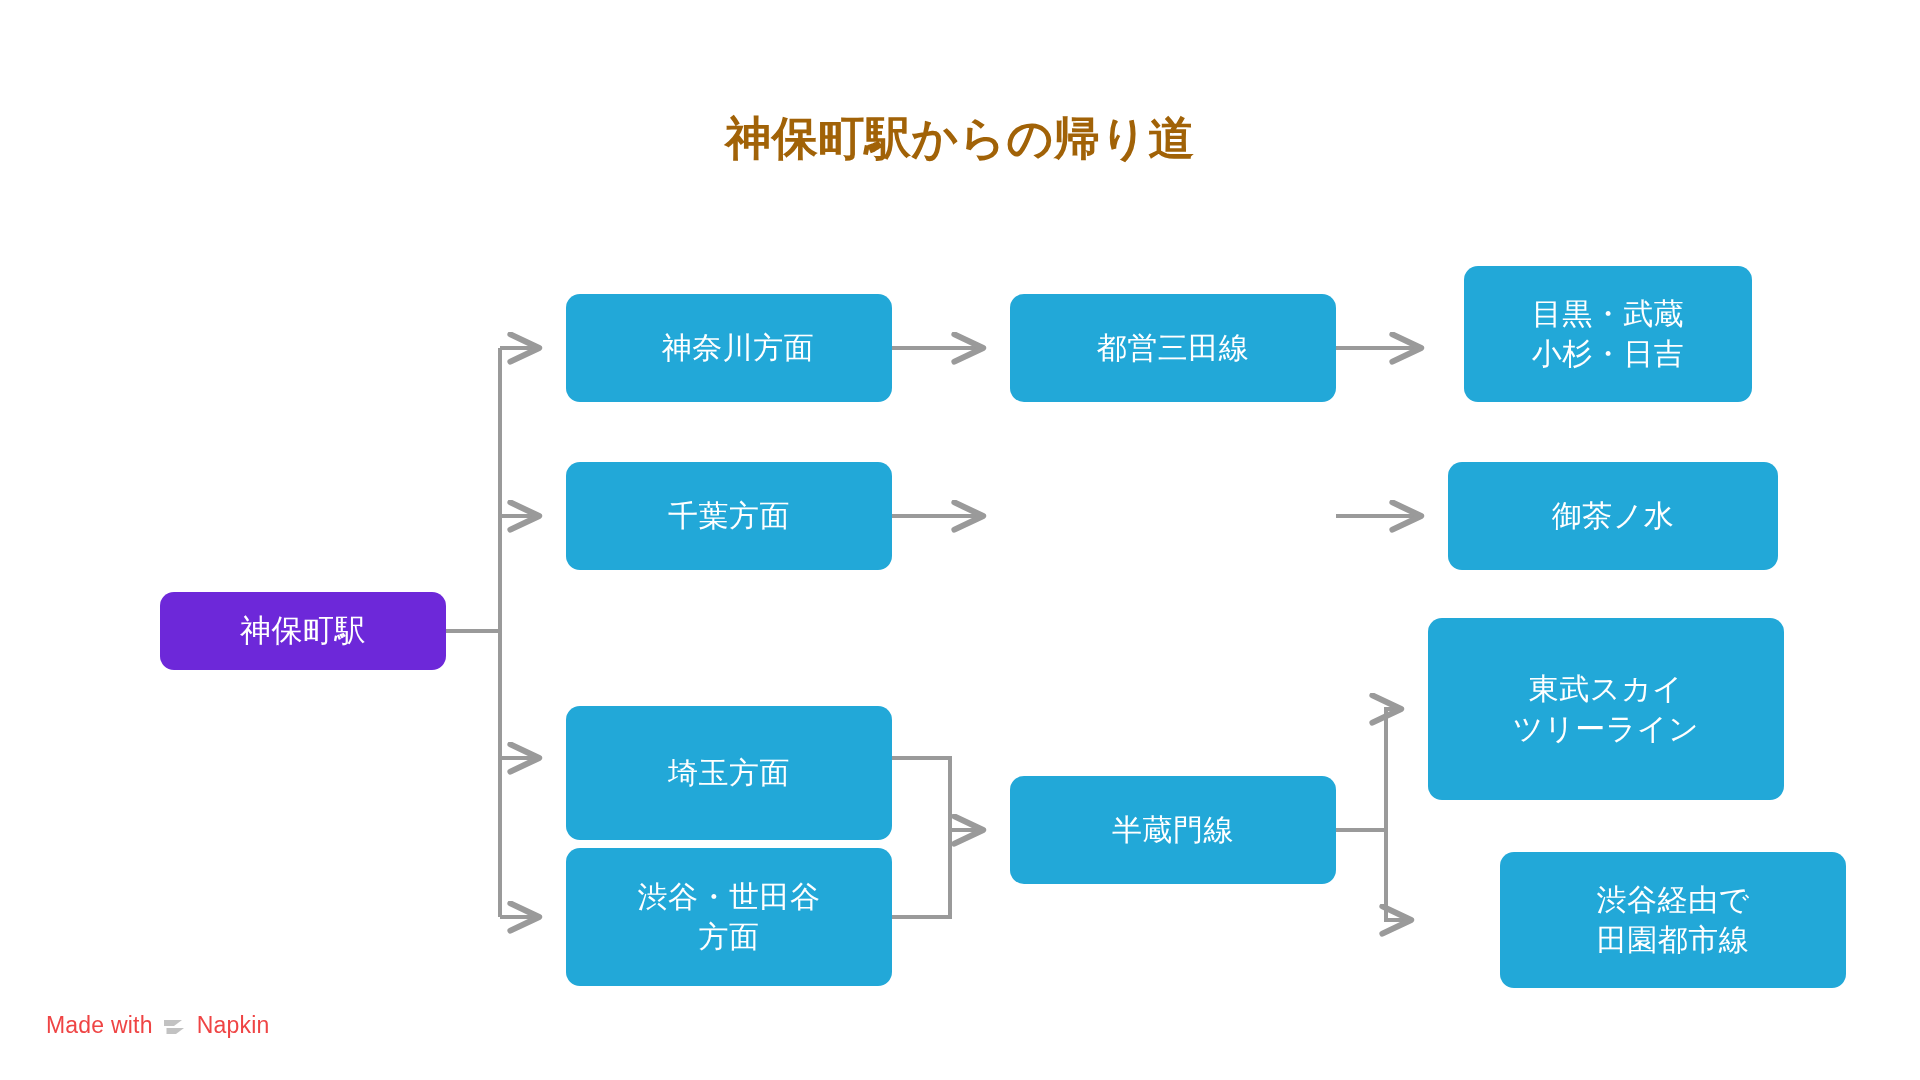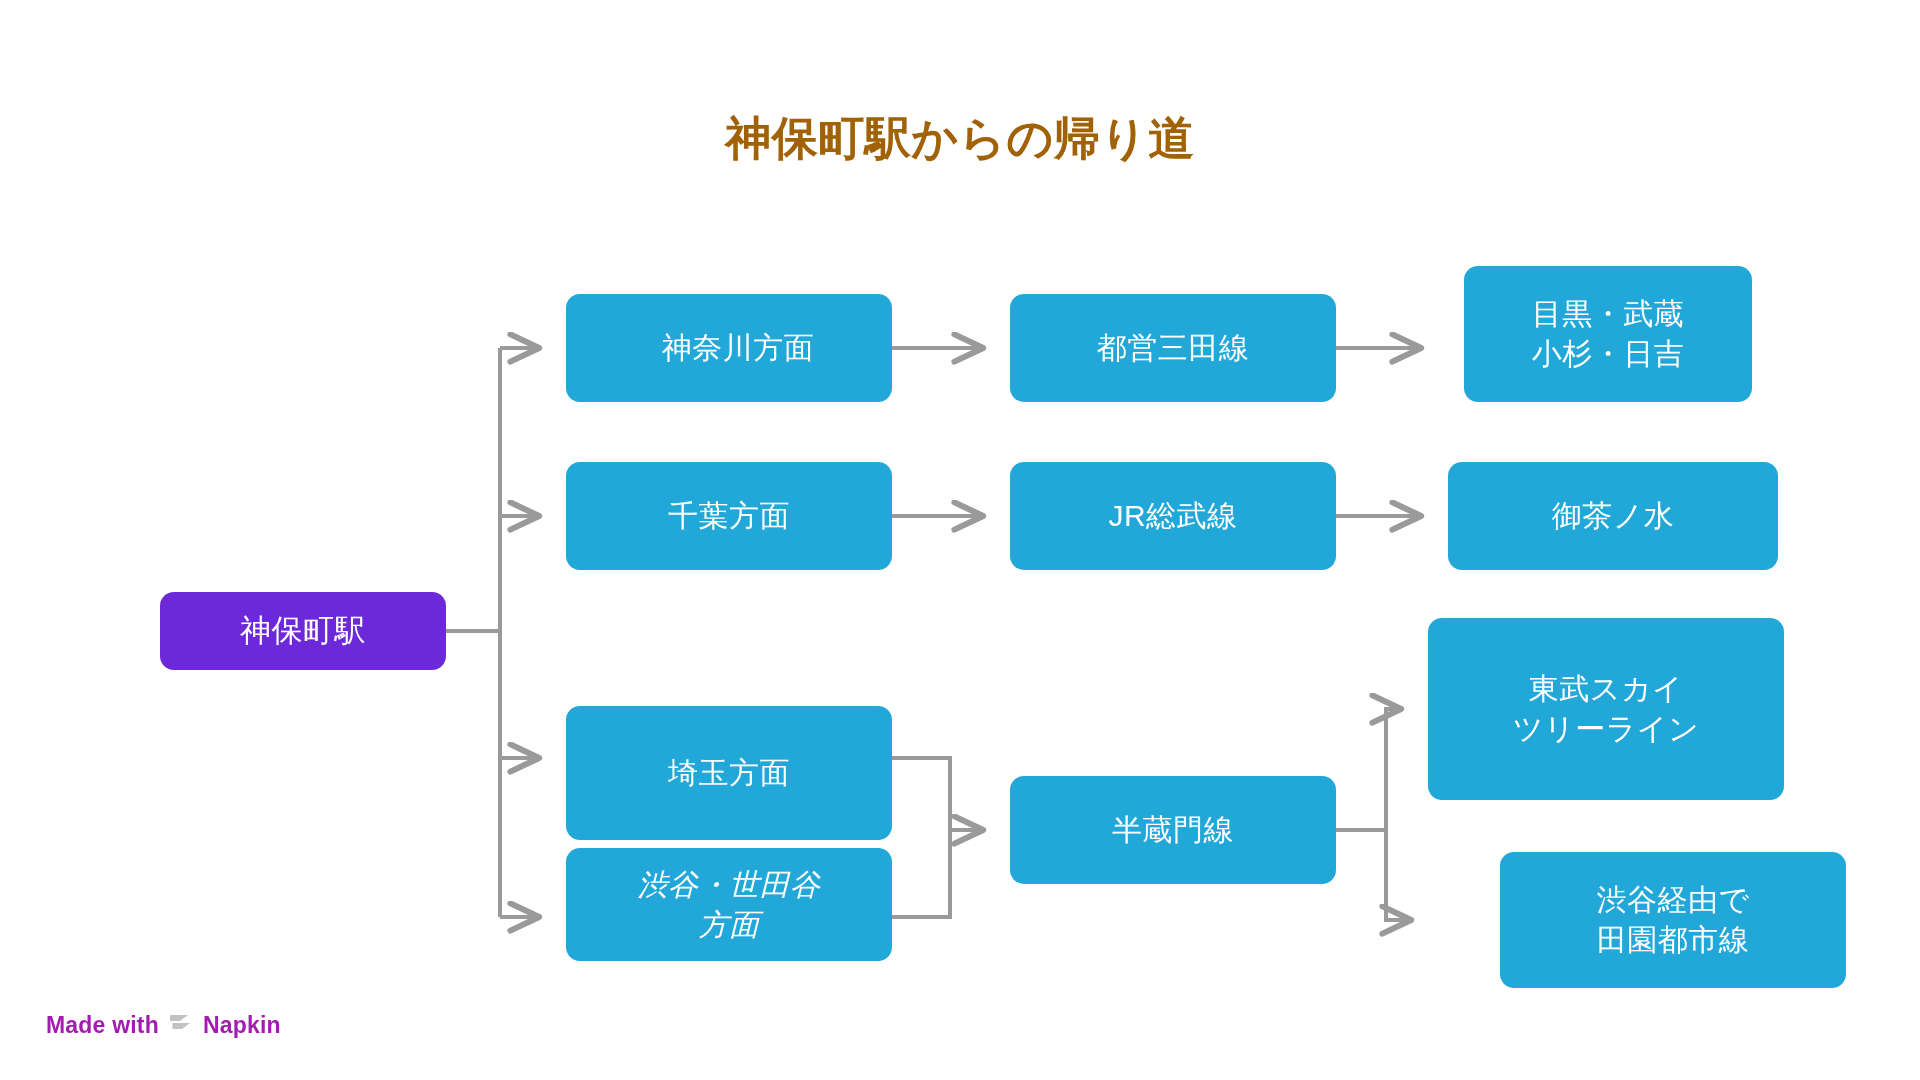--- a/index.html
+++ b/index.html
@@ -66,42 +66,42 @@
   }
   .node.blue  { background: #22a8d8; }
   .node.gray  { background: #6d28d9; }
 
   
   #n-root      { left: 160px;  top: 592px;  width: 286px; height: 78px;  font-size: 31px; }
 
   #n-kanagawa  { left: 566px;  top: 294px;  width: 326px; height: 108px; padding-left: 28px; }
   #n-chiba     { left: 566px;  top: 462px;  width: 326px; height: 108px; }
   #n-saitama   { left: 566px;  top: 706px;  width: 326px; height: 134px; text-align: center; }
-  #n-shibuya   { left: 566px;  top: 848px;  width: 326px; height: 113px; font-style: italic; }
+  #n-shibuya   { left: 566px;  top: 848px;  width: 326px; height: 138px; }
 
   #n-mita      { left: 1010px; top: 294px;  width: 326px; height: 108px; }
   #n-sobu      { left: 1010px; top: 462px;  width: 326px; height: 108px; }
   #n-hanzomon  { left: 1010px; top: 776px;  width: 326px; height: 108px; }
 
   #n-meguro    { left: 1448px; top: 266px;  width: 288px; height: 136px; margin-left: 16px; }
   #n-ochanomizu{ left: 1448px; top: 462px;  width: 330px; height: 108px; }
   #n-tobu      { left: 1428px; top: 618px;  width: 356px; height: 182px; }
   #n-denen     { left: 1500px; top: 852px;  width: 346px; height: 136px; }
 
   
   .watermark {
     position: absolute;
     left: 46px;
     top: 1012px;
     display: flex;
-    align-items: flex-start;
+    align-items: flex-end;
     gap: 9px;
-    color: #a21caf;
+    color: #ef4444;
     font-size: 23px;
-    font-weight: 700;
+    font-weight: 400;
     letter-spacing: 0.2px;
   }
   .watermark .wm-logo {
     display: inline-block;
     line-height: 0;
   }
 </style>
 </head>
 <body>
 
@@ -152,21 +152,20 @@
 
   <div id="n-chiba" class="node blue">千葉方面</div>
 
   <div id="n-saitama" class="node blue">埼玉方面</div>
 
   <div id="n-shibuya" class="node blue">渋谷・世田谷
 方面</div>
 
   <div id="n-mita" class="node blue">都営三田線</div>
 
-  <div id="n-sobu" class="node blue">JR総武線</div>
 
   <div id="n-hanzomon" class="node blue">半蔵門線</div>
 
   <div id="n-meguro" class="node blue">目黒・武蔵
 小杉・日吉</div>
 
   <div id="n-ochanomizu" class="node blue">御茶ノ水</div>
 
   <div id="n-tobu" class="node blue">東武スカイ
 ツリーライン</div>

